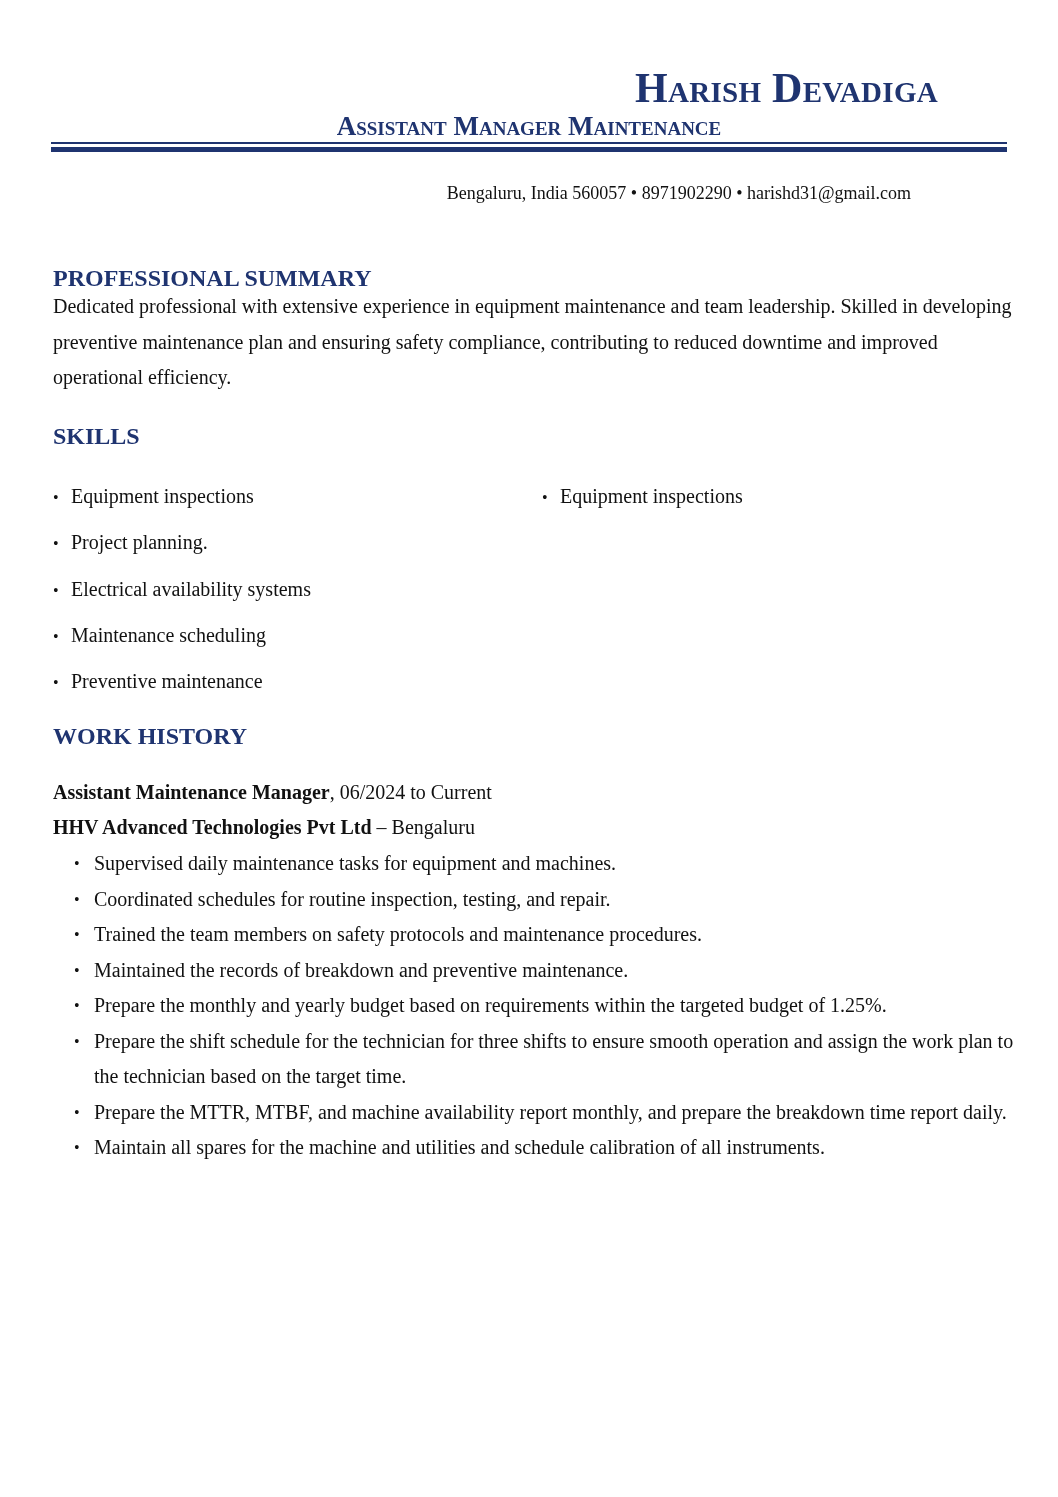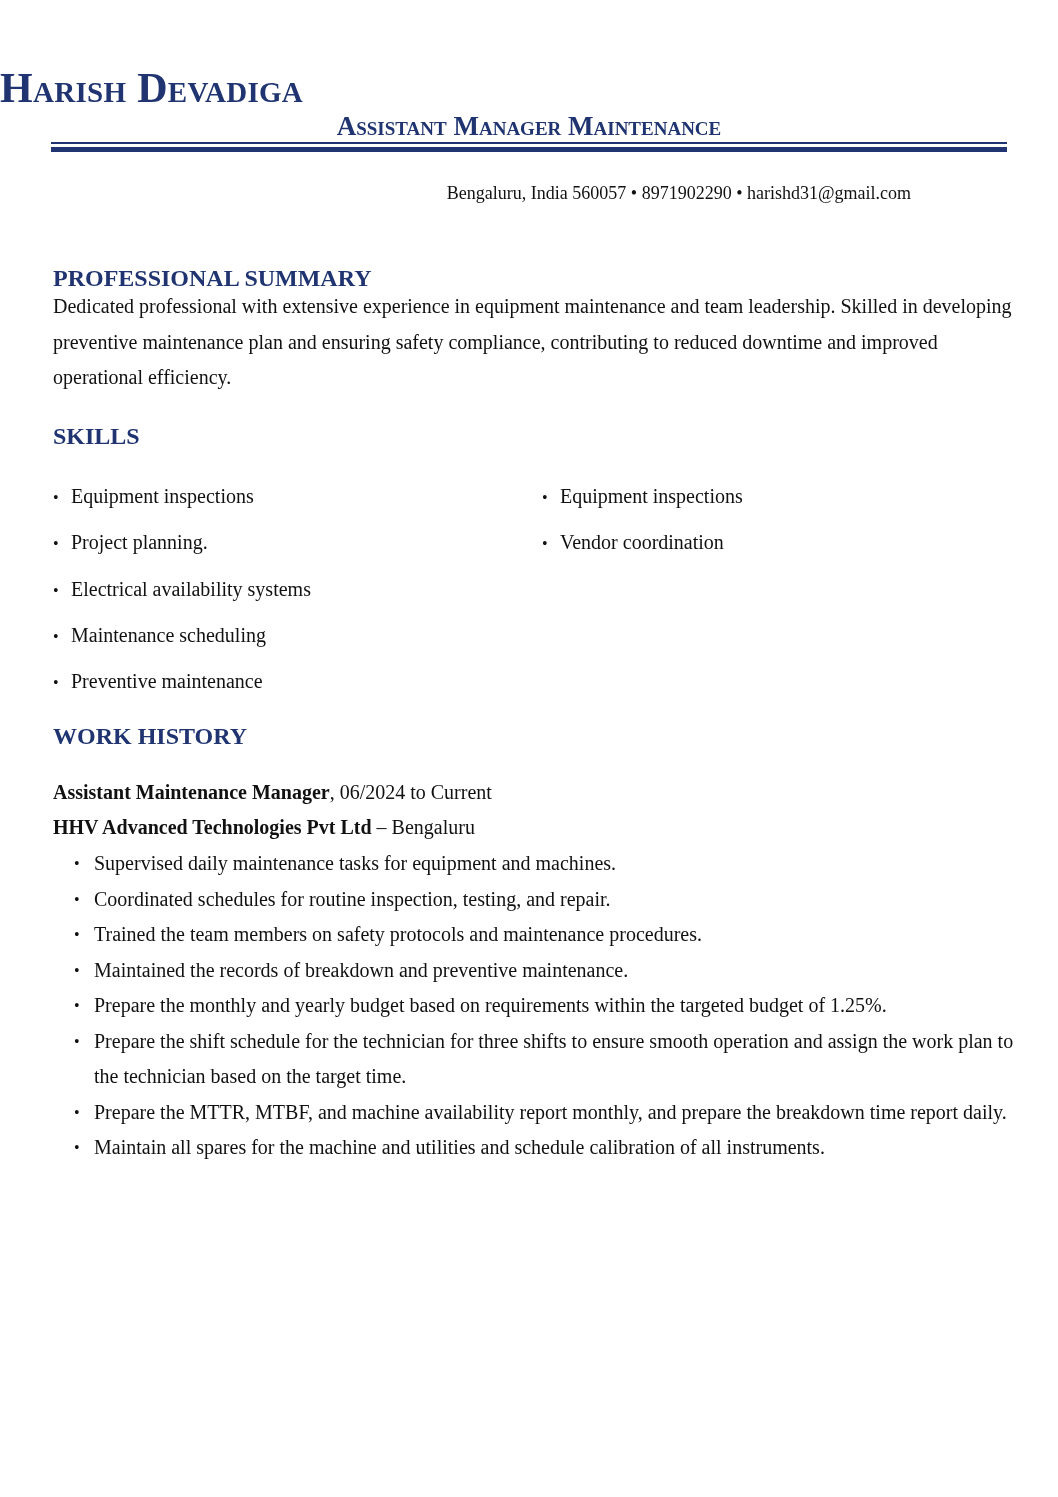--- a/index.html
+++ b/index.html
@@ -4,21 +4,21 @@
   <style>
     html, body { margin: 0; padding: 0; background: #ffffff; }
     body {
       width: 1058px; height: 1497px; position: relative; overflow: hidden;
       font-family: "Liberation Serif", "DejaVu Serif", serif;
       color: #111111;
     }
     .page { position: absolute; left: 0; top: 0; width: 1058px; height: 1497px; }
     .name {
       position: absolute; left: 0; width: 938px; top: 64px;
-      text-align: left; font-variant: small-caps; font-weight: bold;
+      text-align: right; font-variant: small-caps; font-weight: bold;
       font-size: 42px; line-height: 48px; color: #1f3470; letter-spacing: 0.3px;
     }
     .jobtitle {
       position: absolute; left: 0; width: 1058px; top: 110px;
       text-align: center; font-variant: small-caps; font-weight: bold;
       font-size: 27px; line-height: 32px; color: #1f3470;
     }
     .rule-thin {
       position: absolute; left: 51px; width: 956px; top: 142px; height: 2px;
       background: #1f3470;
@@ -80,21 +80,20 @@
   <div class="section-title" style="top:421px;">SKILLS</div>
   <ul class="skills-col" style="left:53px;">
     <li><span class="bullet">•</span><span>Equipment inspections</span></li>
     <li><span class="bullet">•</span><span>Project planning.</span></li>
     <li><span class="bullet">•</span><span>Electrical availability systems</span></li>
     <li><span class="bullet">•</span><span>Maintenance scheduling</span></li>
     <li><span class="bullet">•</span><span>Preventive maintenance</span></li>
   </ul>
   <ul class="skills-col" style="left:542px;">
     <li><span class="bullet">•</span><span>Equipment inspections</span></li>
-    <li><span class="bullet">•</span><span>Vendor coordination</span></li>
   </ul>
 
   <div class="section-title" style="top:721px;">WORK HISTORY</div>
 
   <div class="job-line" style="top:777px;text-align:center;">
     <b>Assistant Maintenance Manager</b><span>, 06/2024 to Current</span>
   </div>
   <div class="job-line" style="top:812px;">
     <b>HHV Advanced Technologies Pvt Ltd</b><span> – Bengaluru</span>
   </div>

